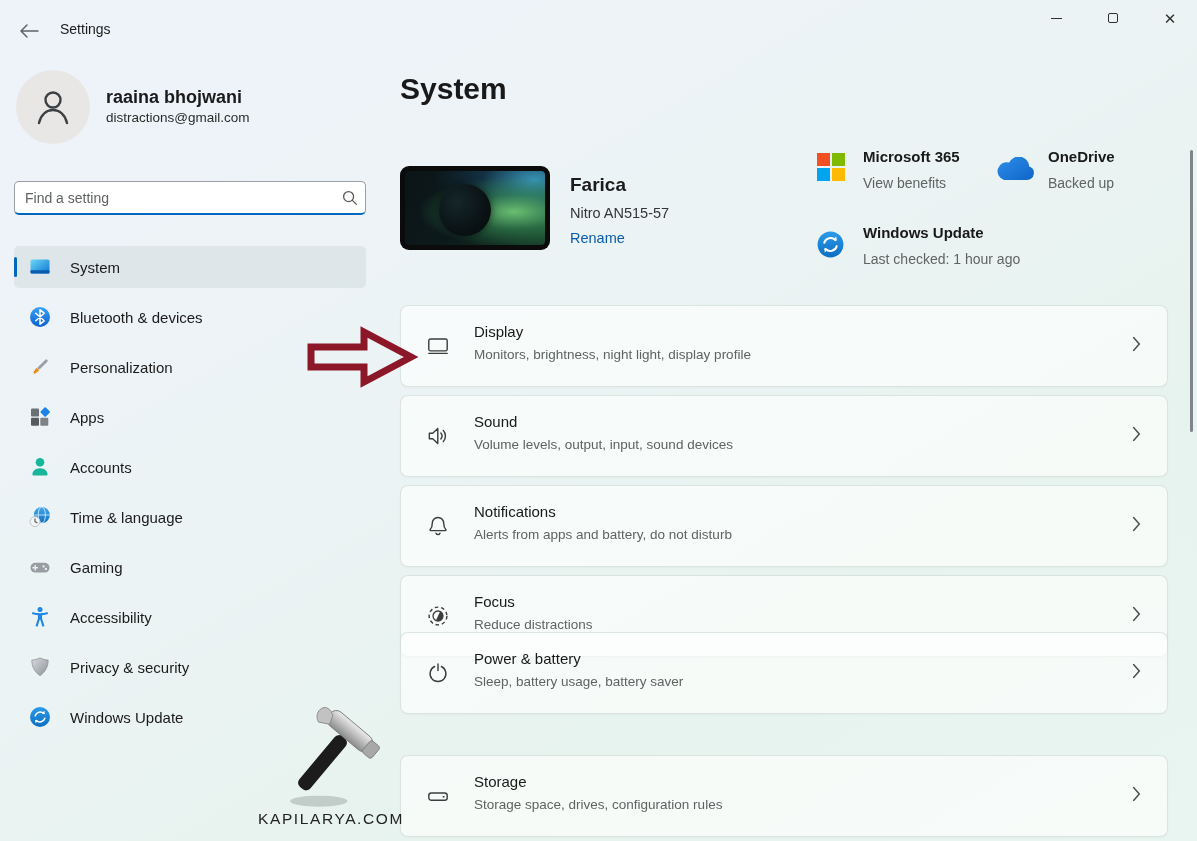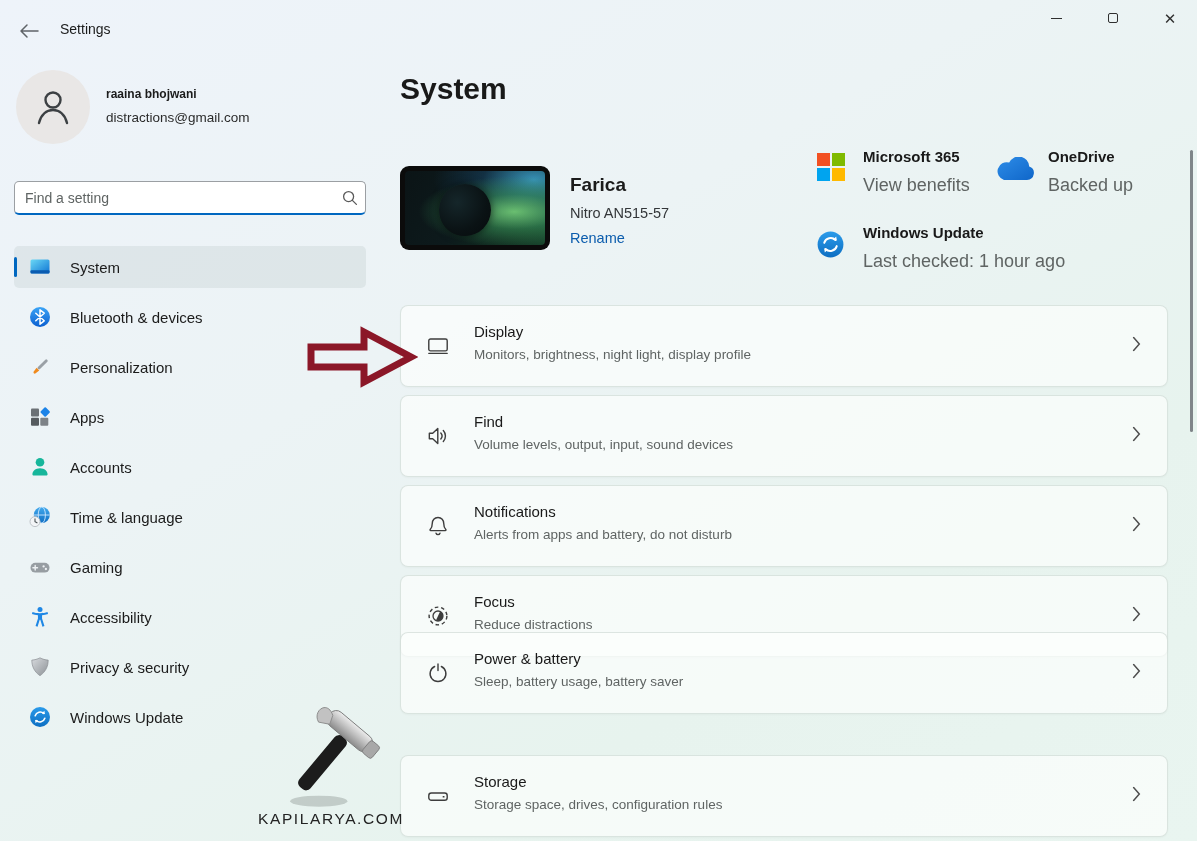--- a/index.html
+++ b/index.html
@@ -16,21 +16,21 @@
   
   .back-btn { position:absolute; left:14px; top:18px; width:30px; height:26px; display:flex; align-items:center; justify-content:center; border-radius:4px; cursor:pointer; }
   .title-text { position:absolute; left:60px; top:21px; font-size:14px; color:#1b1b1b; }
   .win-ctl { position:absolute; top:0; width:46px; height:36px; display:flex; align-items:center; justify-content:center; cursor:pointer; }
   .ctl-min { left:1033px; } .ctl-max { left:1090px; } .ctl-close { left:1147px; }
   .glyph-min { display:block; width:11px; border-top:1.3px solid #2f2f2f; }
   .glyph-max { display:block; width:10px; height:10px; border:1.3px solid #2f2f2f; border-radius:2px; }
   .glyph-close { font-size:15px; color:#2f2f2f; line-height:1; }
   
   .avatar { position:absolute; left:16px; top:70px; width:74px; height:74px; border-radius:50%; background:#e9e7e6; display:flex; align-items:center; justify-content:center; }
-  .profile-name { position:absolute; left:106px; top:87px; font-size:12px; font-weight:700; }
+  .profile-name { position:absolute; left:106px; top:87px; font-size:18px; font-weight:700; }
   .profile-email { position:absolute; left:106px; top:110px; font-size:13.5px; color:#2b2b2b; }
   
   .search-box { position:absolute; left:14px; top:181px; width:352px; height:34px; background:#ffffff; border:1px solid #9b9fa3; border-bottom:2px solid #0067c0; border-radius:5px; display:flex; align-items:center; }
   .search-input { flex:1; border:none; outline:none; background:transparent; padding:0 10px; font-size:14px; font-family:"Liberation Sans",sans-serif; color:#1d4ed8; }
   .search-input::placeholder { color:#5f6463; }
   .search-icon-wrap { width:30px; display:flex; justify-content:center; align-items:center; }
   
   .nav { position:absolute; left:14px; top:246px; width:352px; }
   .nav-item { position:relative; height:42px; margin-bottom:8px; display:flex; align-items:center; border-radius:5px; cursor:pointer; }
   .nav-item.active { background:rgba(156,170,172,0.18); }
@@ -47,21 +47,21 @@
       radial-gradient(ellipse at 92% 12%, rgba(64,170,220,0.8) 0%, rgba(30,90,140,0.35) 28%, rgba(10,20,30,0) 55%),
       linear-gradient(120deg,#0b1416 0%,#0d1a1c 45%,#123022 80%,#16402a 100%);
   }
   .thumb-planet { position:absolute; left:24%; top:18%; width:52px; height:52px; border-radius:50%; background:radial-gradient(circle at 35% 35%, #15262a 0%, #0a1214 60%, #060b0c 100%); box-shadow:0 0 8px rgba(0,0,0,0.6); }
   .device-name { position:absolute; left:570px; top:174px; font-size:19px; font-weight:700; }
   .device-model { position:absolute; left:570px; top:205px; font-size:14.5px; color:#333639; }
   .device-rename { position:absolute; left:570px; top:230px; font-size:14.5px; color:#0b5cad; cursor:pointer; }
   
   .st-icon { position:absolute; display:flex; align-items:center; justify-content:center; }
   .st-title { position:absolute; font-size:15px; font-weight:700; color:#191919; white-space:nowrap; }
-  .st-sub { position:absolute; font-size:18px; color:#5f6463; white-space:nowrap; }
+  .st-sub { position:absolute; font-size:14px; color:#5f6463; white-space:nowrap; }
   
   .card { position:absolute; left:400px; width:768px; height:82px; background:rgba(253,255,254,0.66); border:1px solid rgba(170,188,182,0.38); border-radius:8px; box-shadow:0 1px 2px rgba(0,0,0,0.03); cursor:pointer; }
   .card-icon { position:absolute; left:24px; top:50%; transform:translateY(-50%); width:26px; height:26px; display:flex; align-items:center; justify-content:center; }
   .card-title { position:absolute; left:73px; top:17px; font-size:15px; color:#191919; }
   .card-sub { position:absolute; left:73px; top:41px; font-size:13.5px; color:#5f6463; }
   .card-chevron { position:absolute; right:26px; top:50%; transform:translateY(-50%); }
   
   .red-arrow { position:absolute; left:304px; top:325px; width:114px; height:64px; }
   
   .watermark { position:absolute; left:258px; top:700px; width:136px; text-align:center; }
@@ -325,21 +325,21 @@
   </div>
 
   <div class="card" style="top:395px;">
     <span class="card-icon">
       <svg width="26" height="26" viewBox="0 0 24 24" fill="none" stroke="#3d3d3d" stroke-width="1.3" stroke-linecap="round" stroke-linejoin="round">
           <path d="M4 9.5 v5 h3.1 L11.8 19 V5 L7.1 9.5 Z"></path>
           <path d="M14.6 9.2 a4.3 4.3 0 0 1 0 5.6"></path>
           <path d="M16.9 6.9 a7.6 7.6 0 0 1 0 10.2"></path>
         </svg>
     </span>
-    <div class="card-title">Find</div>
+    <div class="card-title">Sound</div>
     <div class="card-sub">Volume levels, output, input, sound devices</div>
     <span class="card-chevron"><svg width="9" height="15" viewBox="0 0 8 14">
           <path d="M1.3 1 L6.6 7 L1.3 13" stroke="#4f4f4f" stroke-width="1.4" fill="none" stroke-linecap="round"></path>
         </svg></span>
   </div>
 
   <div class="card" style="top:485px;">
     <span class="card-icon">
       <svg width="26" height="26" viewBox="0 0 24 24" fill="none" stroke="#3d3d3d" stroke-width="1.3" stroke-linecap="round" stroke-linejoin="round">
           <path d="M12 4.2 c-3.3 0-5.3 2.5-5.3 5.5 0 3.4-1 4.7-1.9 5.6 -.4.4-.1 1 .5 1 h13.4 c.6 0 .9-.6.5-1 -.9-.9-1.9-2.2-1.9-5.6 0-3-2-5.5-5.3-5.5 Z"></path>

